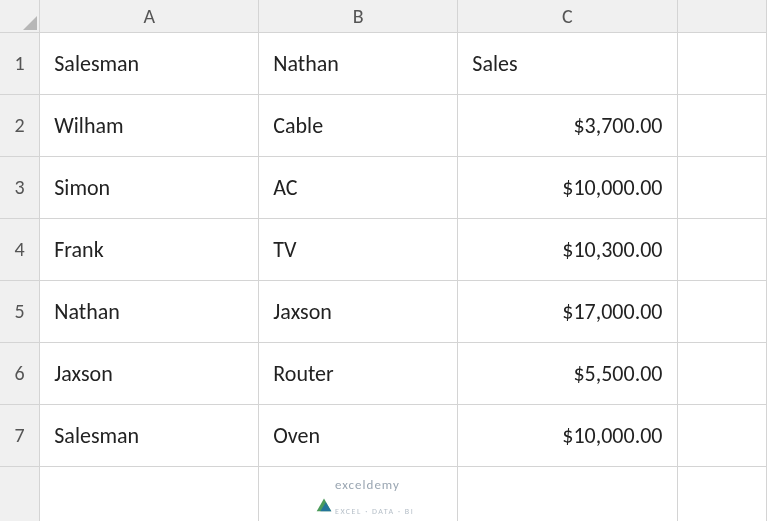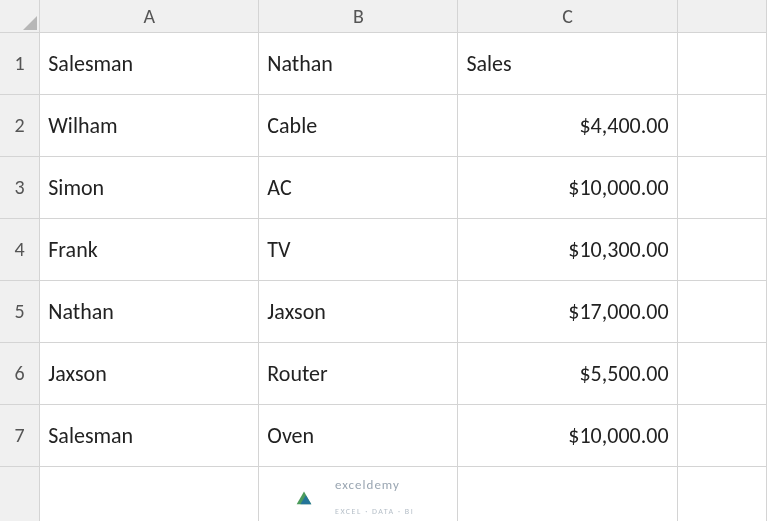--- a/index.html
+++ b/index.html
@@ -57,34 +57,34 @@
     width: 40px;
     font-size: 20px;
     border-left: none;
   }
   .col-a { width: 220px; }
   .col-b { width: 200px; }
   .col-c { width: 220px; }
   .col-d { width: 90px; }
   .sheet td.cell {
     height: 62px;
-    padding: 0 8px;
+    padding: 0 14px;
     color: #222;
     vertical-align: middle;
   }
   .emptyrow td.cell { height: 56px; }
   .align-left { text-align: left; }
   .align-right { text-align: right; }
   .watermark {
     position: absolute;
-    left: 293px;
+    left: 313px;
     top: 478px;
     display: flex;
-    align-items: center;
-    gap: 20px;
+    align-items: flex-end;
+    gap: 0;
     color: #9aa6b2;
     font-size: 13px;
     letter-spacing: 1px;
     pointer-events: none;
   }
   .watermark .wm-icon {
     width: 22px; height: 22px;
     position: relative;
   }
   .watermark .wm-icon svg { display: block; }
@@ -114,21 +114,21 @@
     <th class="rowhead">1</th>
     <td class="cell align-left">Salesman</td>
     <td class="cell align-left">Nathan</td>
     <td class="cell align-left">Sales</td>
     <td class="cell"></td>
   </tr>
   <tr>
     <th class="rowhead">2</th>
     <td class="cell align-left">Wilham</td>
     <td class="cell align-left">Cable</td>
-    <td class="cell align-right">$4,400.00</td>
+    <td class="cell align-right">$3,700.00</td>
     <td class="cell"></td>
   </tr>
   <tr>
     <th class="rowhead">3</th>
     <td class="cell align-left">Simon</td>
     <td class="cell align-left">AC</td>
     <td class="cell align-right">$10,000.00</td>
     <td class="cell"></td>
   </tr>
   <tr>

